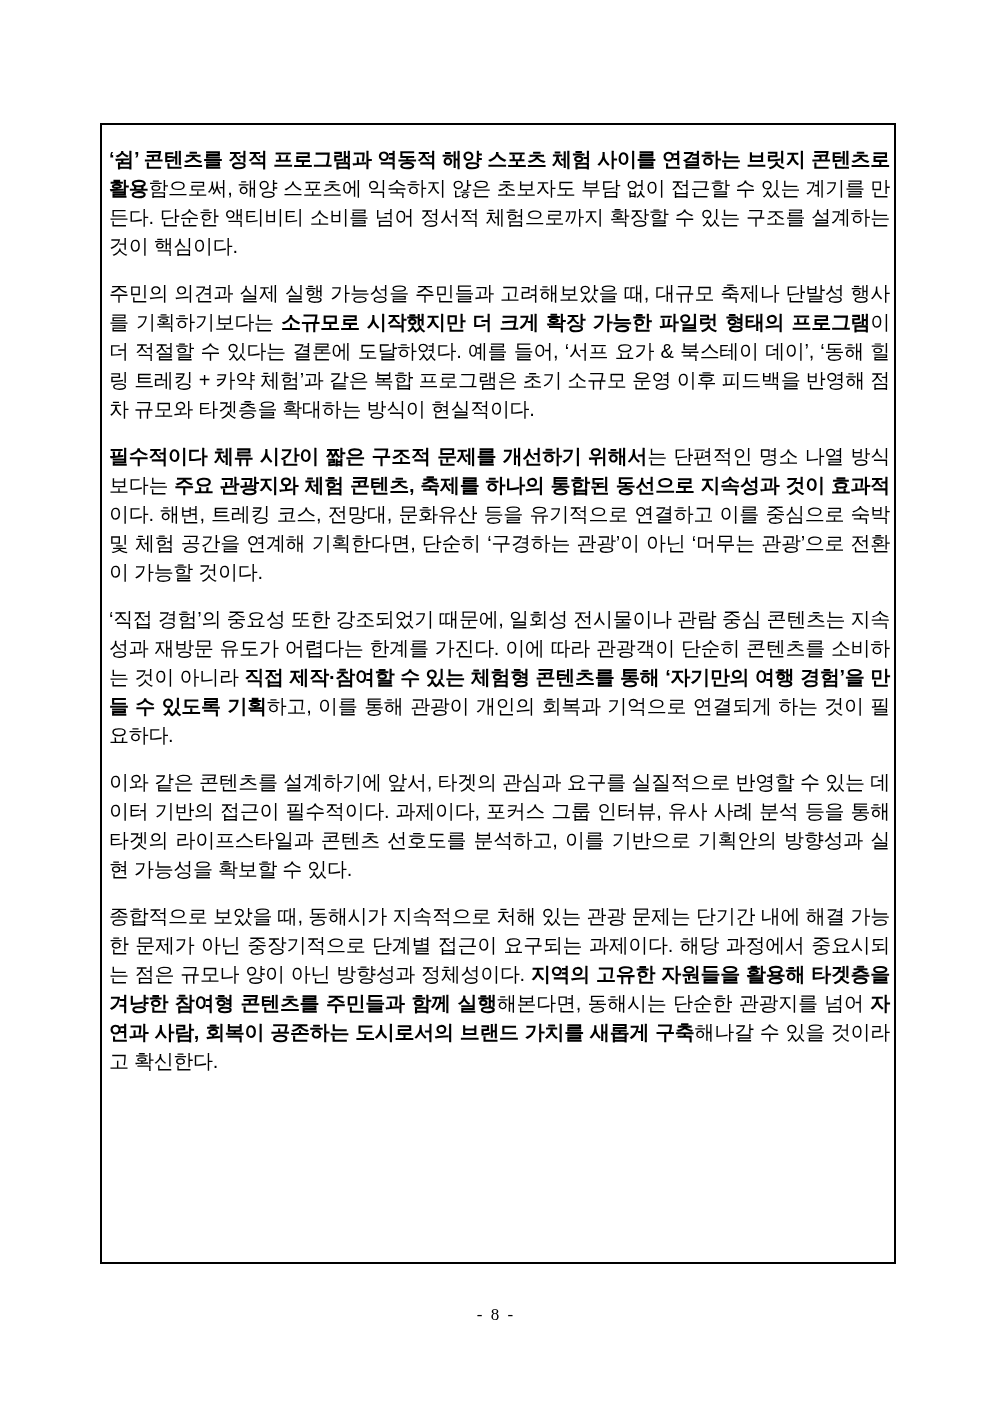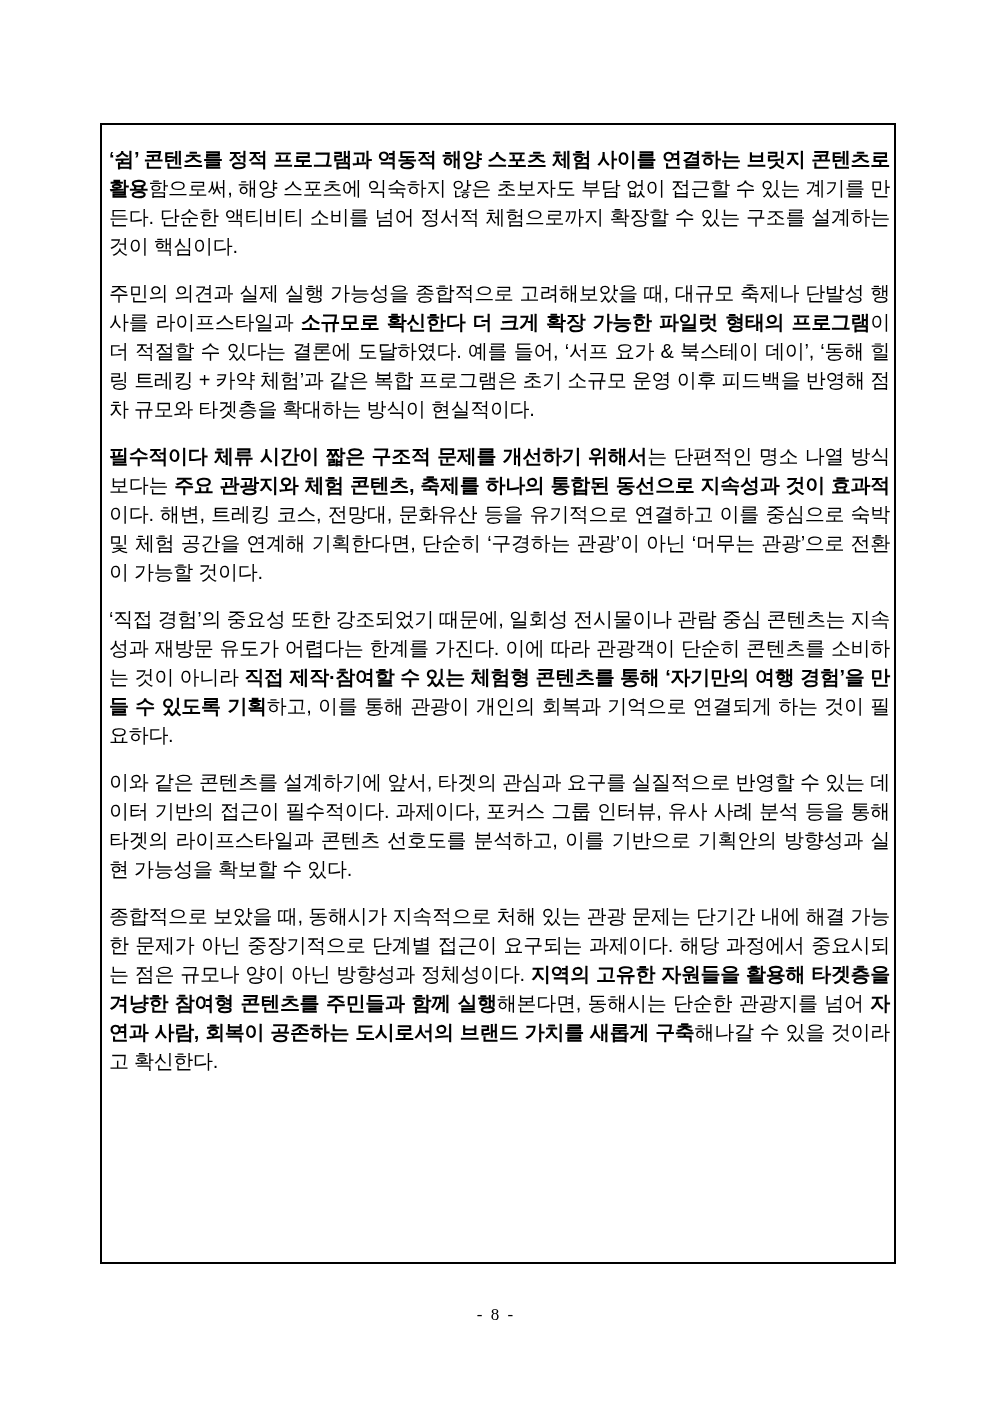--- a/index.html
+++ b/index.html
@@ -49,21 +49,21 @@
     font-family: "Liberation Serif", "DejaVu Serif", serif;
   }
 </style>
 </head>
 <body>
 
 <div class="page">
   <div class="doc-frame">
     <div class="doc-body">
         <p class="para"><span class="b">‘쉼’ 콘텐츠를 정적 프로그램과 역동적 해양 스포츠 체험 사이를 연결하는 브릿지 콘텐츠로 활용</span><span>함으로써, 해양 스포츠에 익숙하지 않은 초보자도 부담 없이 접근할 수 있는 계기를 만든다. 단순한 액티비티 소비를 넘어 정서적 체험으로까지 확장할 수 있는 구조를 설계하는 것이 핵심이다.</span></p>
-        <p class="para"><span>주민의 의견과 실제 실행 가능성을 종합적으로 고려해보았을 때, 대규모 축제나 단발성 행사를 라이프스타일과 </span><span class="b">소규모로 확신한다 더 크게 확장 가능한 파일럿 형태의 프로그램</span><span>이 더 적절할 수 있다는 결론에 도달하였다. 예를 들어, ‘서프 요가 &amp; 북스테이 데이’, ‘동해 힐링 트레킹 + 카약 체험’과 같은 복합 프로그램은 초기 소규모 운영 이후 피드백을 반영해 점차 규모와 타겟층을 확대하는 방식이 현실적이다.</span></p>
+        <p class="para"><span>주민의 의견과 실제 실행 가능성을 주민들과 고려해보았을 때, 대규모 축제나 단발성 행사를 기획하기보다는 </span><span class="b">소규모로 시작했지만 더 크게 확장 가능한 파일럿 형태의 프로그램</span><span>이 더 적절할 수 있다는 결론에 도달하였다. 예를 들어, ‘서프 요가 &amp; 북스테이 데이’, ‘동해 힐링 트레킹 + 카약 체험’과 같은 복합 프로그램은 초기 소규모 운영 이후 피드백을 반영해 점차 규모와 타겟층을 확대하는 방식이 현실적이다.</span></p>
         <p class="para"><span class="b">필수적이다 체류 시간이 짧은 구조적 문제를 개선하기 위해서</span><span>는 단편적인 명소 나열 방식보다는 </span><span class="b">주요 관광지와 체험 콘텐츠, 축제를 하나의 통합된 동선으로 지속성과 것이 효과적</span><span>이다. 해변, 트레킹 코스, 전망대, 문화유산 등을 유기적으로 연결하고 이를 중심으로 숙박 및 체험 공간을 연계해 기획한다면, 단순히 ‘구경하는 관광’이 아닌 ‘머무는 관광’으로 전환이 가능할 것이다.</span></p>
         <p class="para"><span>‘직접 경험’의 중요성 또한 강조되었기 때문에, 일회성 전시물이나 관람 중심 콘텐츠는 지속성과 재방문 유도가 어렵다는 한계를 가진다. 이에 따라 관광객이 단순히 콘텐츠를 소비하는 것이 아니라 </span><span class="b">직접 제작·참여할 수 있는 체험형 콘텐츠를 통해 ‘자기만의 여행 경험’을 만들 수 있도록 기획</span><span>하고, 이를 통해 관광이 개인의 회복과 기억으로 연결되게 하는 것이 필요하다.</span></p>
         <p class="para"><span>이와 같은 콘텐츠를 설계하기에 앞서, 타겟의 관심과 요구를 실질적으로 반영할 수 있는 데이터 기반의 접근이 필수적이다. 과제이다, 포커스 그룹 인터뷰, 유사 사례 분석 등을 통해 타겟의 라이프스타일과 콘텐츠 선호도를 분석하고, 이를 기반으로 기획안의 방향성과 실현 가능성을 확보할 수 있다.</span></p>
         <p class="para"><span>종합적으로 보았을 때, 동해시가 지속적으로 처해 있는 관광 문제는 단기간 내에 해결 가능한 문제가 아닌 중장기적으로 단계별 접근이 요구되는 과제이다. 해당 과정에서 중요시되는 점은 규모나 양이 아닌 방향성과 정체성이다. </span><span class="b">지역의 고유한 자원들을 활용해 타겟층을 겨냥한 참여형 콘텐츠를 주민들과 함께 실행</span><span>해본다면, 동해시는 단순한 관광지를 넘어 </span><span class="b">자연과 사람, 회복이 공존하는 도시로서의 브랜드 가치를 새롭게 구축</span><span>해나갈 수 있을 것이라고 확신한다.</span></p>
       </div>
   </div>
   <div class="page-number">- 8 -</div>
 </div>
 
 </body></html>

